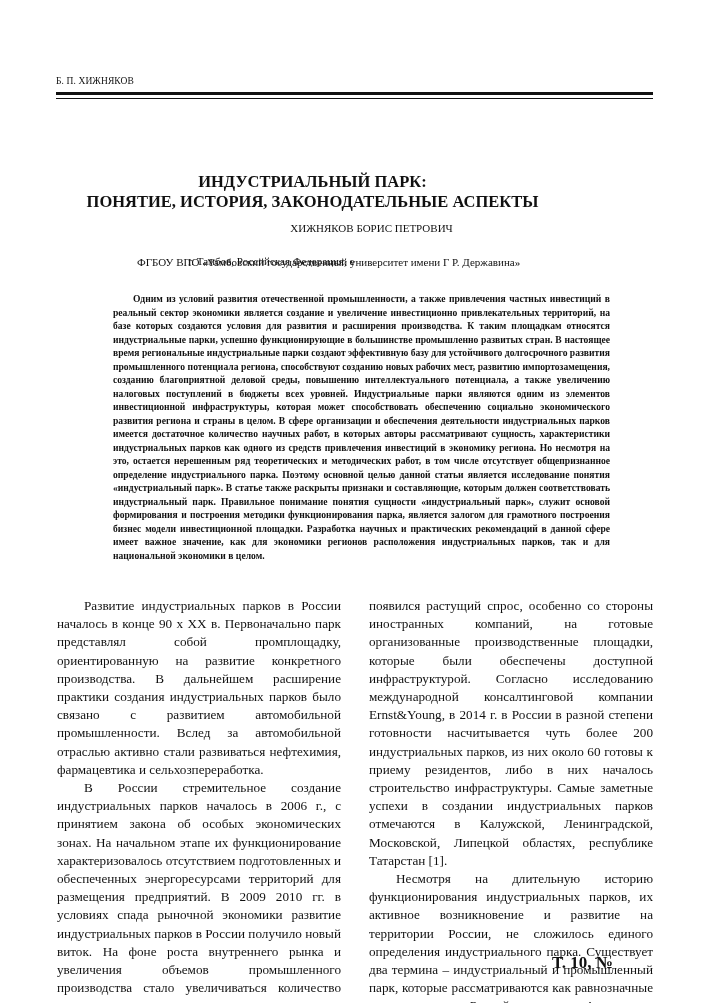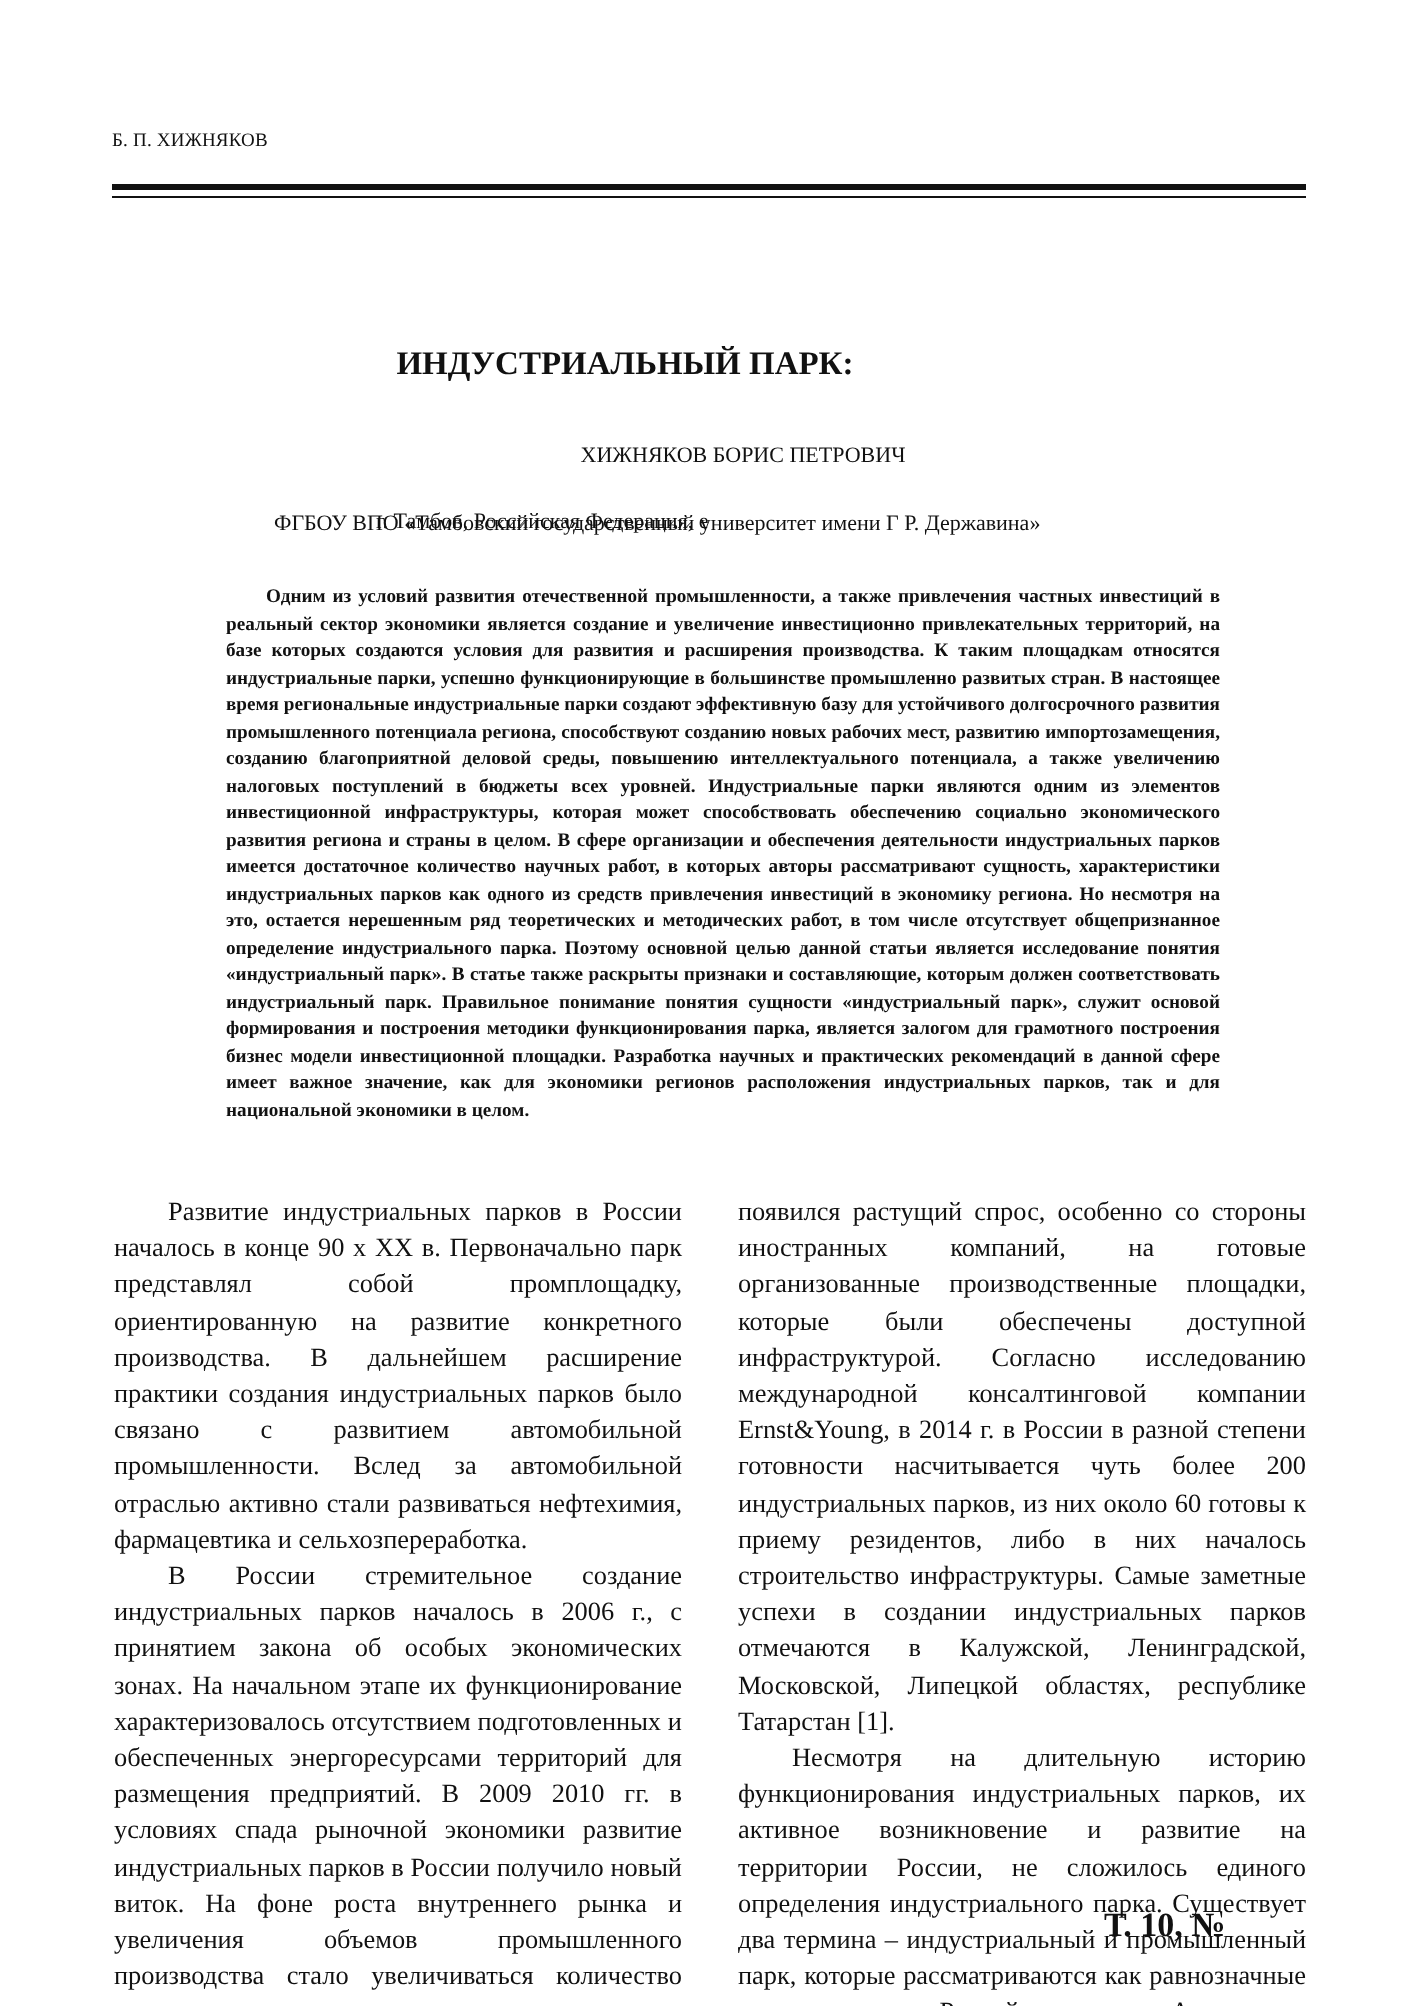--- a/index.html
+++ b/index.html
@@ -1,18 +1,18 @@
 <!DOCTYPE html>
 <html><head>
 <meta charset="utf-8">
 <style>
   html, body { margin: 0; padding: 0; background: #ffffff; }
   body { width: 709px; height: 1003px; position: relative; overflow: hidden;
          font-family: "Liberation Serif", serif; color: #111; }
-  .running-head { position: absolute; left: 56px; top: 66px; font-size: 9.5px; letter-spacing: 0.1px; }
+  .running-head { position: absolute; left: 56px; top: 76px; font-size: 9.5px; letter-spacing: 0.1px; }
   .rule-thick { position: absolute; left: 56px; width: 597px; top: 92px; height: 2.5px; background: #111; }
   .rule-thin { position: absolute; left: 56px; width: 597px; top: 97.5px; height: 1px; background: #111; }
   .title { position: absolute; left: 0; width: 625px; top: 172px; text-align: center;
            font-weight: bold; font-size: 16.5px; line-height: 20px; }
   .author { position: absolute; left: 17px; width: 709px; top: 222px; text-align: center; font-size: 11px; }
   .affil { position: absolute; left: 137px; top: 255px; font-size: 11px; line-height: 15px; }
   .affil2 { position: absolute; left: 188px; top: 254px; font-size: 11px; line-height: 15px; }
   .abstract { position: absolute; left: 113px; width: 497px; top: 292px; font-size: 9.6px; line-height: 13.5px;
               font-weight: bold; text-align: justify; font-family: Liberation Serif, serif; }
   .abstract p { margin: 0; text-indent: 20px; text-align: justify; }
@@ -27,20 +27,21 @@
 </style>
 </head>
 <body>
 
 <div class="running-head">Б. П. ХИЖНЯКОВ</div>
 <div class="rule-thick"></div>
 <div class="rule-thin"></div>
 
 <div class="title">
   <div>ИНДУСТРИАЛЬНЫЙ ПАРК:</div>
+  <div>ПОНЯТИЕ, ИСТОРИЯ, ЗАКОНОДАТЕЛЬНЫЕ АСПЕКТЫ</div>
 </div>
 
 <div class="author">ХИЖНЯКОВ БОРИС ПЕТРОВИЧ</div>
 <div class="affil">ФГБОУ ВПО «Тамбовский государственный университет имени Г Р. Державина»</div>
 <div class="affil2">г. Тамбов, Российская Федерация, е</div>
 
 <div class="abstract">
   <p>Одним из условий развития отечественной промышленности, а также привлечения частных инвестиций в реальный сектор экономики является создание и увеличение инвестиционно привлекательных территорий, на базе которых создаются условия для развития и расширения производства. К таким площадкам относятся индустриальные парки, успешно функционирующие в большинстве промышленно развитых стран. В настоящее время региональные индустриальные парки создают эффективную базу для устойчивого долгосрочного развития промышленного потенциала региона, способствуют созданию новых рабочих мест, развитию импортозамещения, созданию благоприятной деловой среды, повышению интеллектуального потенциала, а также увеличению налоговых поступлений в бюджеты всех уровней. Индустриальные парки являются одним из элементов инвестиционной инфраструктуры, которая может способствовать обеспечению социально экономического развития региона и страны в целом. В сфере организации и обеспечения деятельности индустриальных парков имеется достаточное количество научных работ, в которых авторы рассматривают сущность, характеристики индустриальных парков как одного из средств привлечения инвестиций в экономику региона. Но несмотря на это, остается нерешенным ряд теоретических и методических работ, в том числе отсутствует общепризнанное определение индустриального парка. Поэтому основной целью данной статьи является исследование понятия «индустриальный парк». В статье также раскрыты признаки и составляющие, которым должен соответствовать индустриальный парк. Правильное понимание понятия сущности «индустриальный парк», служит основой формирования и построения методики функционирования парка, является залогом для грамотного построения бизнес модели инвестиционной площадки. Разработка научных и практических рекомендаций в данной сфере имеет важное значение, как для экономики регионов расположения индустриальных парков, так и для национальной экономики в целом.</p>
 </div>
 

